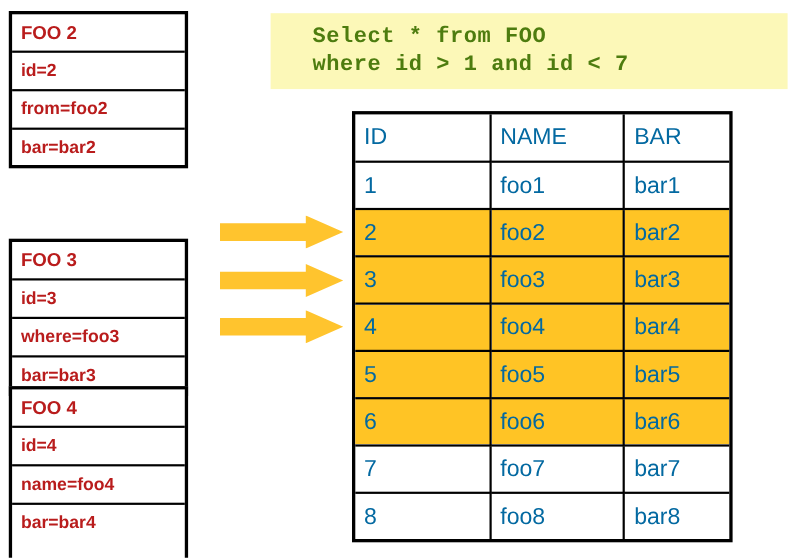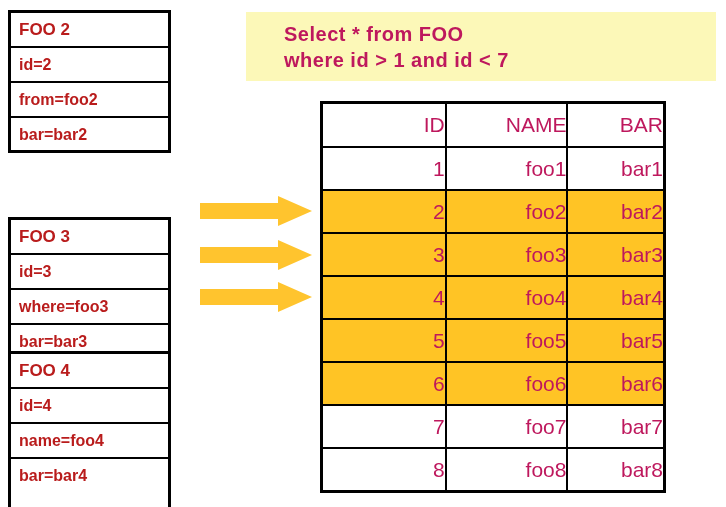--- a/index.html
+++ b/index.html
@@ -63,24 +63,24 @@
     position: absolute;
     left: 246px;
     top: 12px;
     width: 470px;
     height: 69px;
     background: #fcf8b8;
     box-sizing: border-box;
     padding: 9px 0 0 38px;
   }
   .sql-line {
-    font-family: Liberation Sans, sans-serif;
+    font-family: Liberation Mono, monospace;
     font-size: 20px;
     font-weight: bold;
-    color: #be185d;
+    color: #4d7c0f;
     line-height: 26px;
     white-space: pre;
     letter-spacing: 0.5px;
   }
 
   
   #result-table {
     position: absolute;
     left: 320px;
     top: 101px;
@@ -96,24 +96,24 @@
     width: 100%;
     height: 100%;
     border-collapse: collapse;
     table-layout: fixed;
   }
   #result-table td, #result-table th {
     box-sizing: border-box;
     border-right: 2px solid #000000;
     border-bottom: 2px solid #000000;
     padding: 0 0 0 8px;
-    text-align: right;
+    text-align: left;
     font-size: 21px;
     font-weight: normal;
-    color: #be185d;
+    color: #0369a1;
     height: 43px;
     white-space: nowrap;
     overflow: hidden;
   }
   #result-table th {
     font-weight: normal;
   }
   #result-table td:last-child,
   #result-table th:last-child {
     border-right: none;

